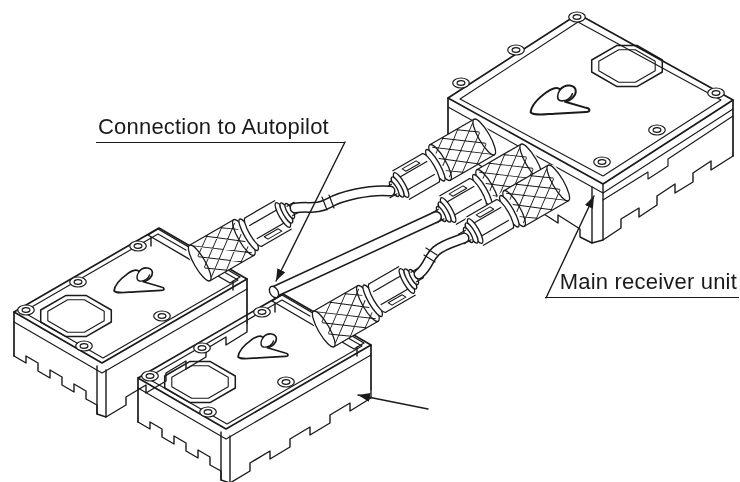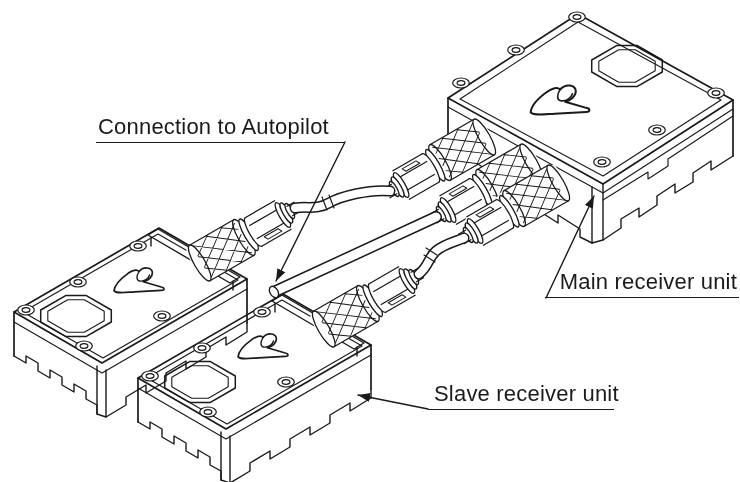--- a/index.html
+++ b/index.html
@@ -130,15 +130,14 @@
       <path d="M546,298 L594,196" marker-end="url(#arw)"></path>
       <path d="M428,409 L358,395" marker-end="url(#arw)"></path>
     </g>
   </g>
 </svg>
 
 <div id="callout-autopilot" class="callout">Connection to Autopilot</div>
 
 <div id="callout-main" class="callout right">Main receiver unit</div>
 
-<div id="callout-slave" class="callout">Slave receiver unit</div>
 
 </div>
 
 </body></html>

